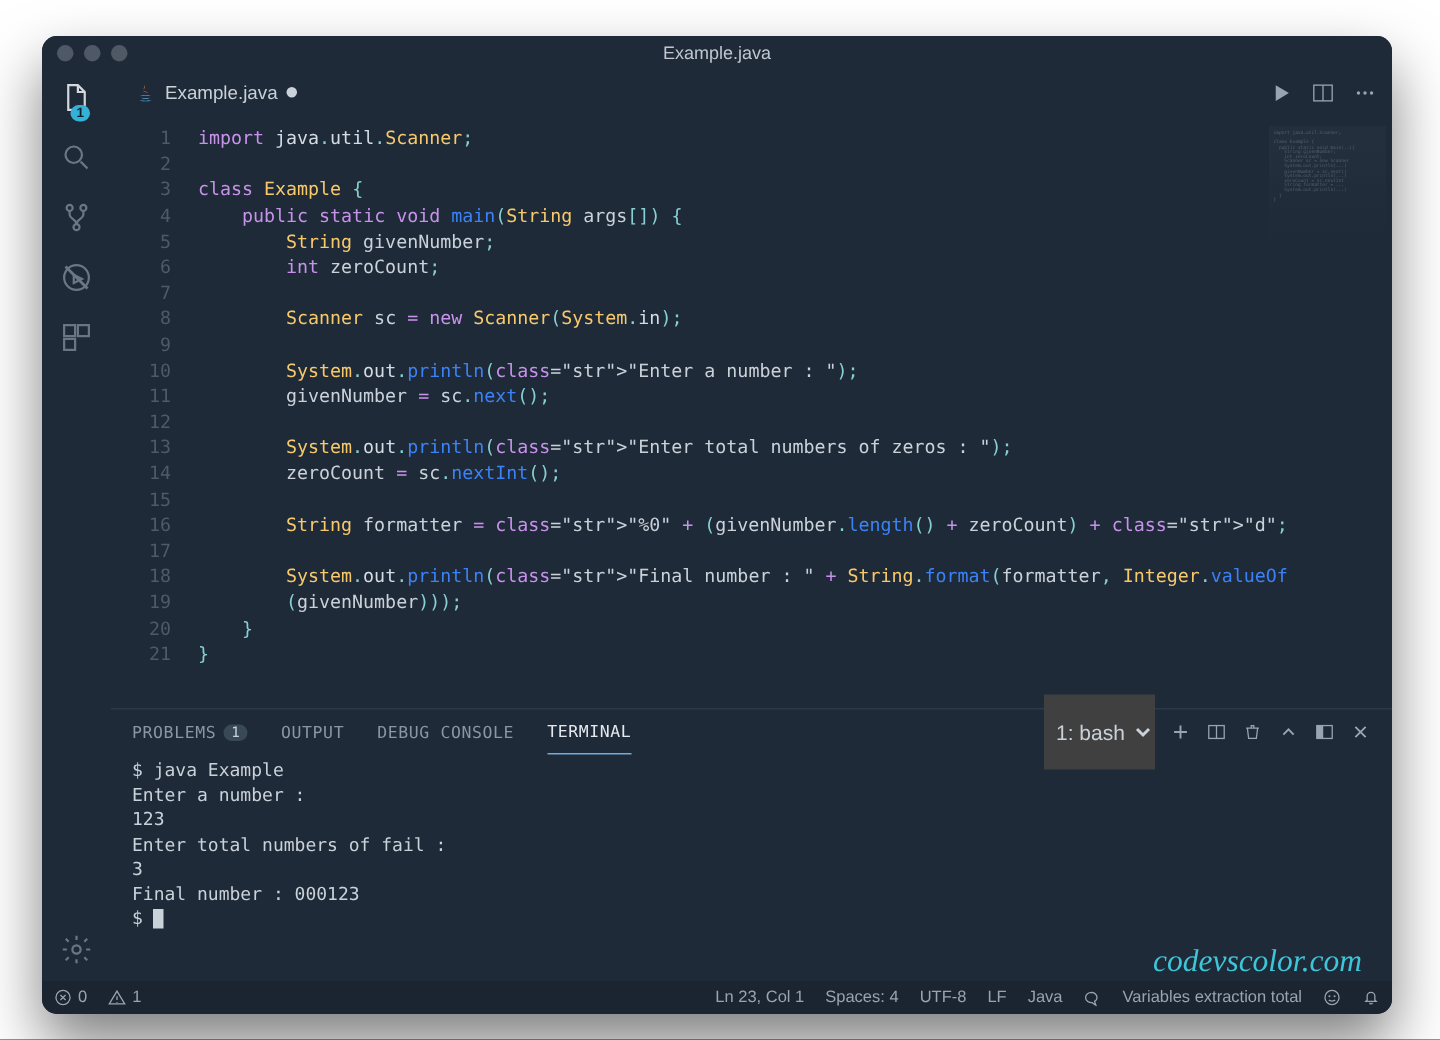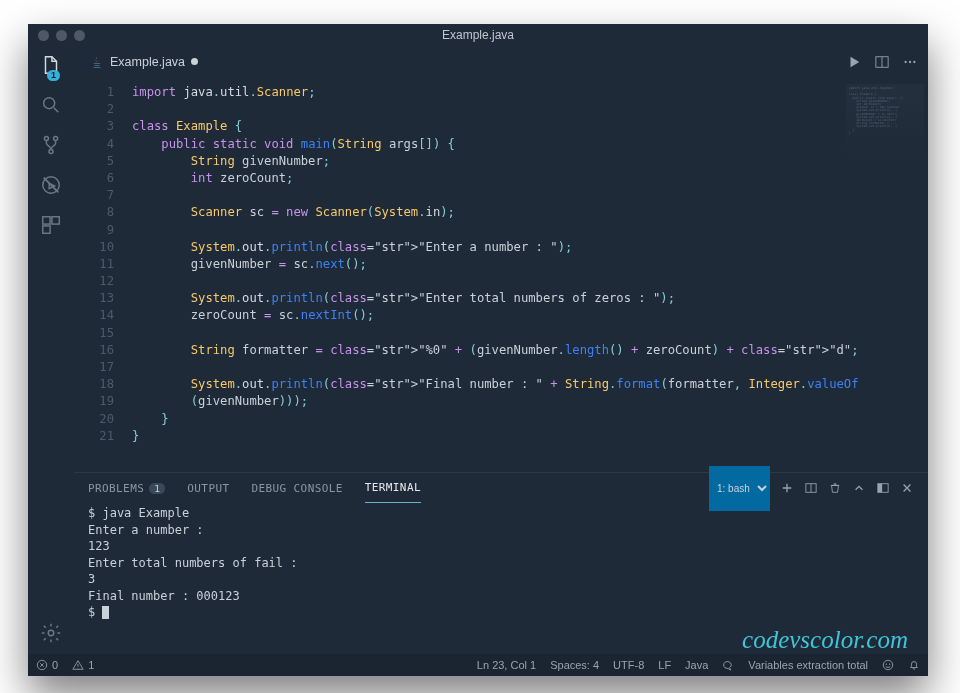--- a/index.html
+++ b/index.html
@@ -1,19 +1,19 @@
 <!DOCTYPE html>
 <html><head>
 <meta charset="utf-8">
 <style>
   * { box-sizing: border-box; margin: 0; padding: 0; }
   html, body { width: 960px; height: 693px; background: transparent; font-family: -apple-system, "Helvetica Neue", Arial, sans-serif; }
   .window {
     position: absolute; left: 28px; top: 24px; width: 900px; height: 652px;
-    background: #1f2a38; border-radius: 0; overflow: hidden;
+    background: #1f2a38; border-radius: 10px; overflow: hidden;
     box-shadow: 0 20px 40px rgba(0,0,0,0.5);
     display: flex; flex-direction: column;
     color: #cbd2da;
   }
   .titlebar { height: 22px; display:flex; align-items:center; position:relative; background:#1f2a38; }
   .traffic { display:flex; gap:7px; margin-left:10px; }
   .tl { width:11px; height:11px; border-radius:50%; background:#4f5865; }
   .wtitle { position:absolute; left:0; right:0; text-align:center; font-size:12px; color:#c0c6cf; }
   .body { flex:1; display:flex; min-height:0; }
   .activitybar { width:46px; background:#1f2a38; display:flex; flex-direction:column; align-items:center; padding-top:6px; gap:14px; position:relative;}
@@ -43,25 +43,25 @@
   .ns { color:#d3dbe3; }
   .minimap { position:absolute; right:4px; top:6px; width:78px; height:86px; background:linear-gradient(#26313f,#1f2a38); opacity:0.85; font-size:3px; line-height:3.2px; color:#5b6b7b; padding:3px; overflow:hidden;}
   .minimap span { display:block; white-space:pre; }
   .panel { height:182px; border-top:1px solid #2b3948; display:flex; flex-direction:column; font-family:"Menlo","Consolas",monospace;}
   .panel-tabs { height:30px; display:flex; gap:22px; padding:0 14px; font-size:11px; color:#8b96a3; letter-spacing:0.4px;}
   .ptab { cursor:pointer; display:flex; align-items:center; gap:5px; height:30px;}
   .ptab.active { color:#e4e8ee; border-bottom:1px solid #6aaedb;}
   .pcount { background:#3a4958; color:#c9d1d9; font-size:9.5px; border-radius:7px; padding:0 5px;}
   .panel-actions { margin-left:auto; display:flex; align-items:center; gap:10px; color:#9aa4b0;}
   .panel-actions .pa { width:14px; height:14px; cursor:pointer; display:flex; align-items:center; justify-content:center;}
-  .term-select { background:#0369a1; border:none; color:#c9d1d9; font-size:10px; padding:16px 4px;}
+  .term-select { background:#404040; border:none; color:#c9d1d9; font-size:14px; padding:16px 4px;}
   .terminal { flex:1; padding:2px 14px 4px 14px; font-size:12px; line-height:16.5px; color:#c9d1d9; position:relative;}
   .terminal div { white-space:pre; }
   .cursor { display:inline-block; width:7px; height:13px; background:#c9d1d9; vertical-align:middle;}
-  .watermark { position:absolute; right:20px; bottom:6px; font-family:"Brush Script MT","Segoe Script",cursive; font-size:25px; color:#3fc5d8; font-style:italic;}
+  .watermark { position:absolute; right:20px; bottom:6px; font-family:"Brush Script MT","Segoe Script",cursive; font-size:21px; color:#3fc5d8; font-style:italic;}
   .statusbar { height:22px; background:#1a2531; display:flex; align-items:center; font-size:11px; color:#9aa4b0; padding:0 8px; gap:14px;}
   .statusbar .sb { display:flex; align-items:center; gap:4px; cursor:pointer;}
   .statusbar .right { margin-left:auto; display:flex; gap:14px; align-items:flex-start;}
   .sm-icon { width:12px; height:12px; }
 </style>
 </head>
 <body>
 
 <div class="window">
 

